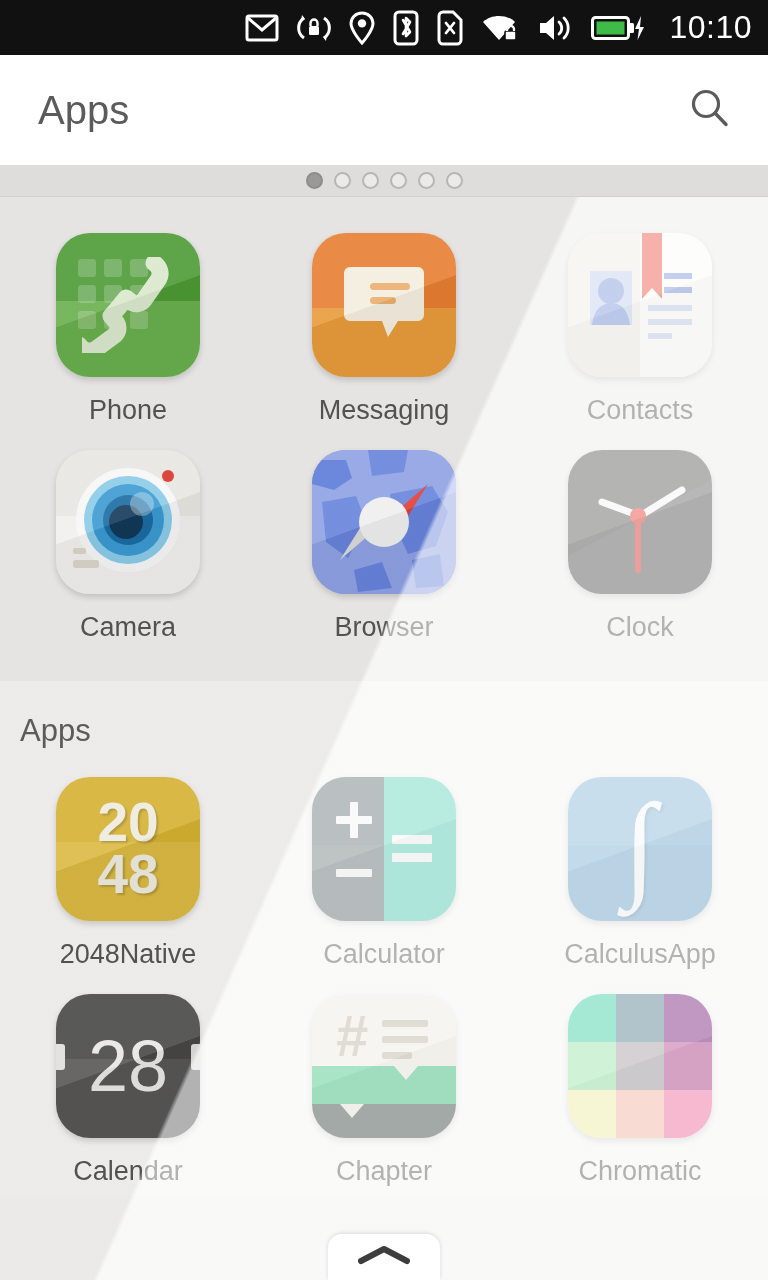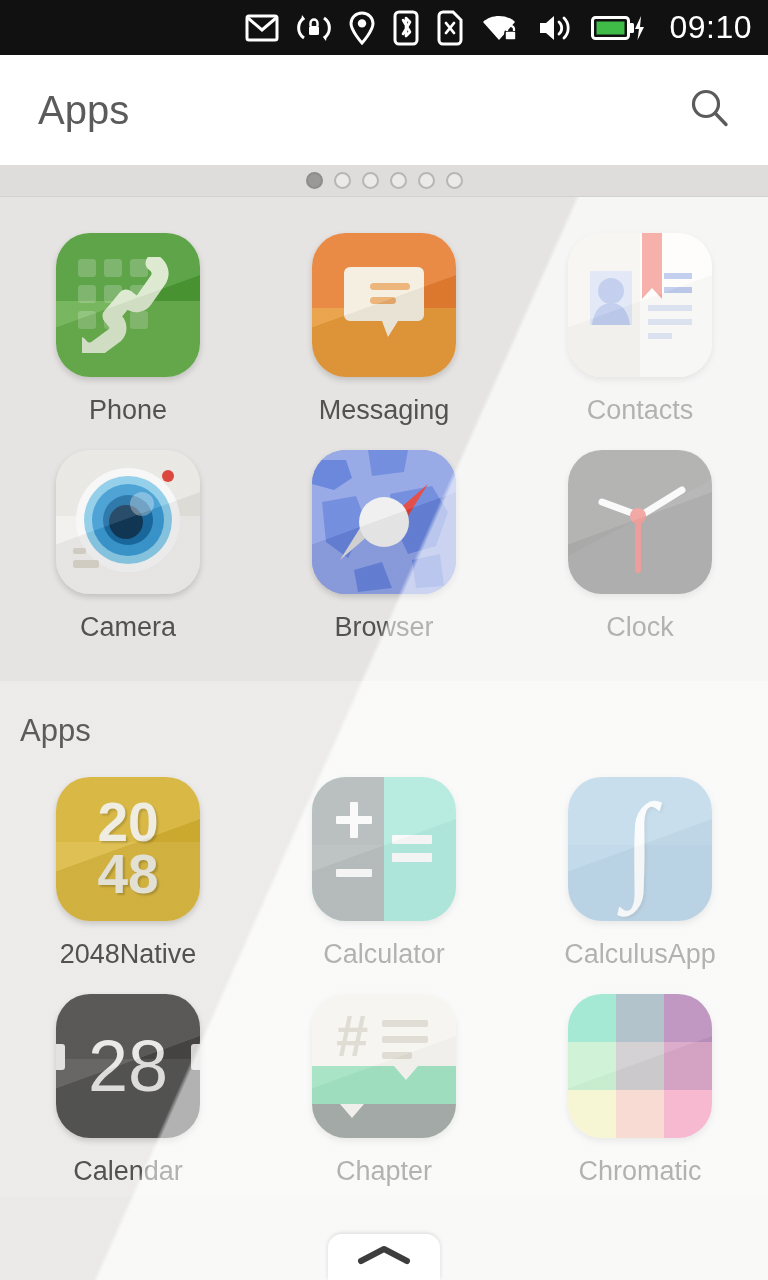--- a/index.html
+++ b/index.html
@@ -214,21 +214,21 @@
 
   <span class="sb-icon">
     <svg width="54" height="28" viewBox="0 0 54 28">
       <rect x="1.5" y="3.5" width="36" height="21" rx="3" fill="none" stroke="#fff" stroke-width="3"></rect>
       <rect x="5.5" y="7.5" width="28" height="13" fill="#3fbb48"></rect>
       <rect x="38" y="9" width="5" height="10" rx="1.5" fill="#fff"></rect>
       <path d="M50 2 L44 15 L48 15 L46.5 26 L53 13 L49 13 Z" fill="#fff"></path>
     </svg>
   </span>
 
-  <span class="sb-time">09:10</span>
+  <span class="sb-time">10:10</span>
 </div>
 
 <div class="header">
   <div class="header-title">Apps</div>
   <div class="search-btn">
     <span>
       <svg width="44" height="44" viewBox="0 0 44 44">
         <circle cx="19" cy="18" r="12.5" fill="none" stroke="#5b5b5b" stroke-width="3.2"></circle>
         <path d="M28.5 27.5 L39 38.5" stroke="#5b5b5b" stroke-width="3.4" stroke-linecap="round"></path>
       </svg>

